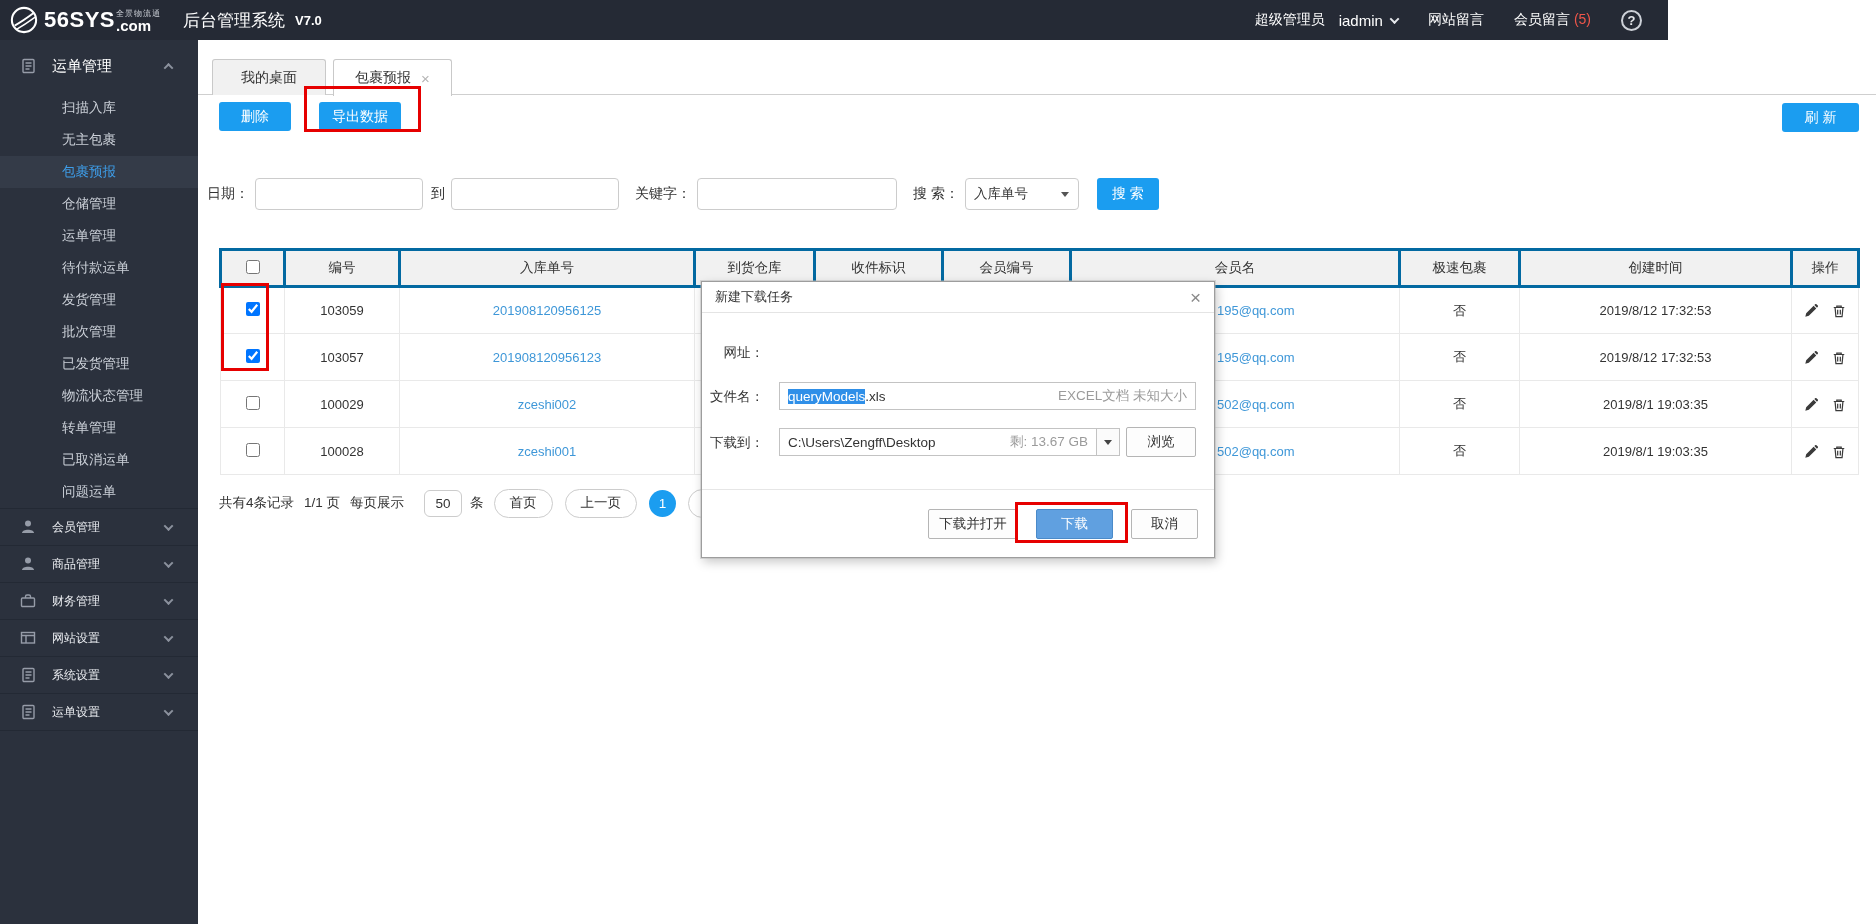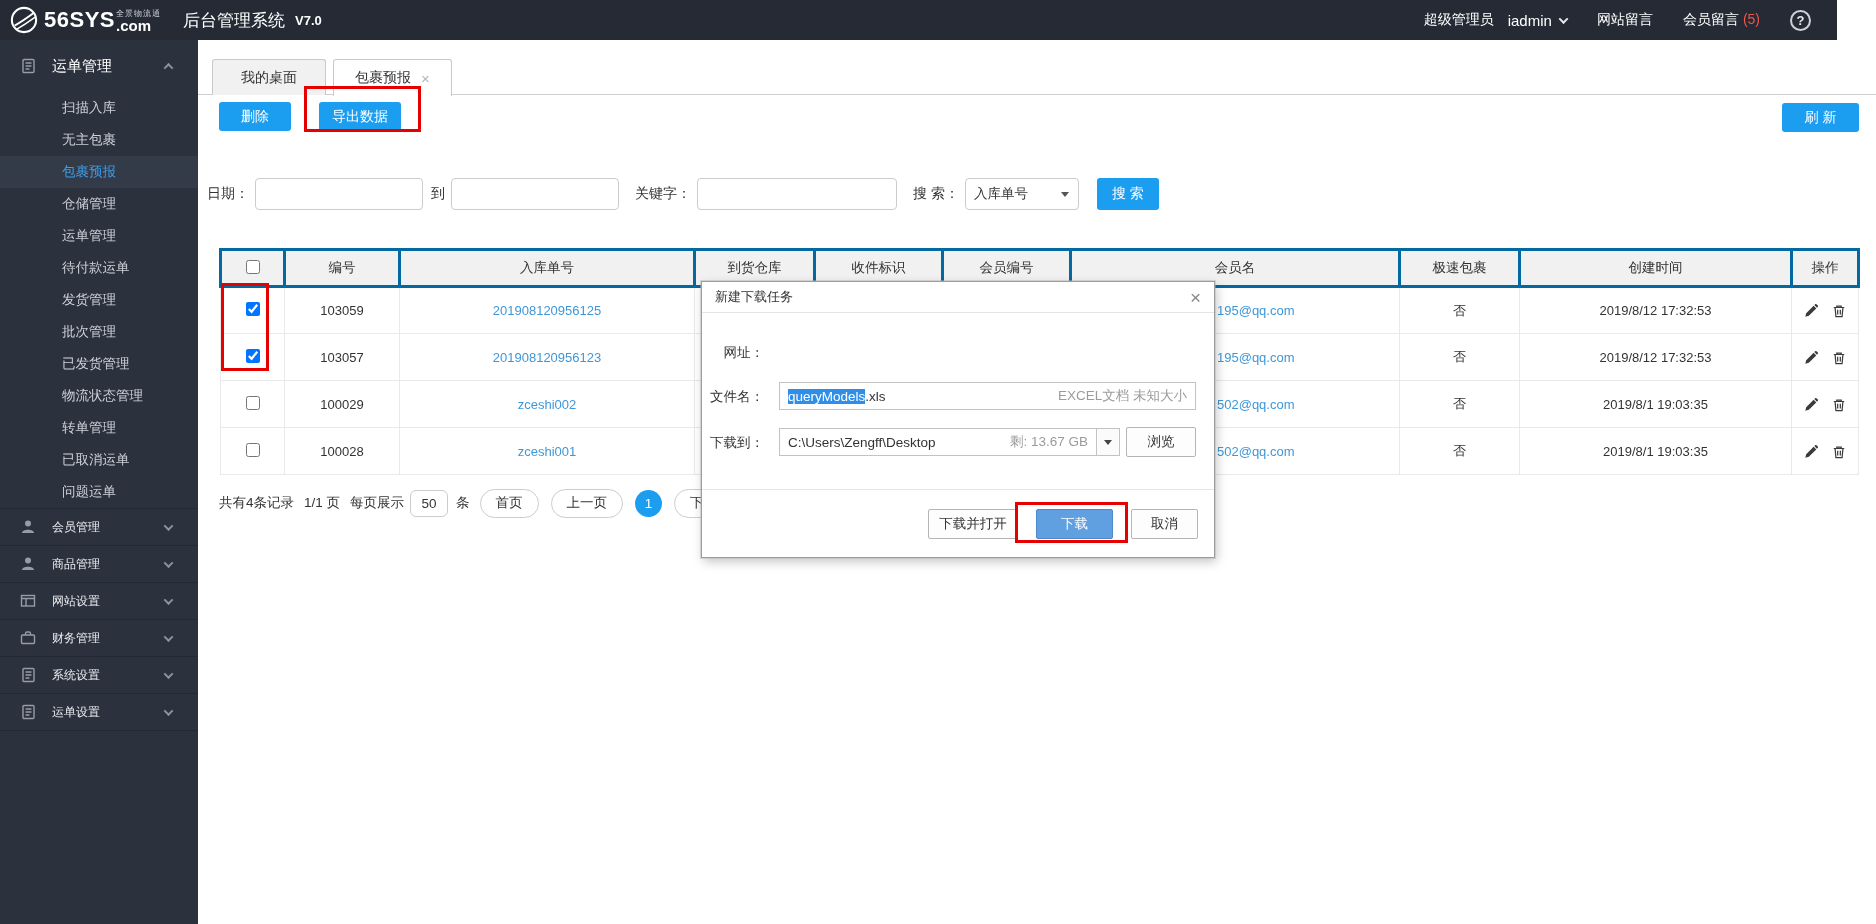--- a/index.html
+++ b/index.html
@@ -7,21 +7,21 @@
   body {
     position: relative;
     font-family: "Liberation Sans", "DejaVu Sans", sans-serif;
     background: #fff;
     color: #333;
     overflow: hidden;
     font-size: 13px;
   }
   
   .topbar {
-    position:absolute; top:0; left:0; width:1837px; height:40px;
+    position:absolute; top:0; left:0; width:1668px; height:40px;
     background:#252a35; color:#fff; display:flex; align-items:center;
   }
   .logo-wrap { display:flex; align-items:center; margin-left:10px; }
   .logo-swoosh { width:28px; height:28px; }
   .logo-text { display:flex; align-items:flex-end; margin-left:6px; }
   .logo-main { font-size:22px; font-weight:bold; letter-spacing:0.5px; }
   .logo-right { display:flex; flex-direction:column; line-height:1; margin-left:1px; }
   .logo-sub { font-size:8px; color:#cfd3da; letter-spacing:1px; }
   .logo-dot { font-size:15px; font-weight:bold; }
   .app-title { font-size:17px; margin-left:22px; }
@@ -251,32 +251,32 @@
   <div class="side-group">
     <svg class="side-icon" viewBox="0 0 18 18" fill="currentColor">
       <circle cx="9" cy="5.5" r="3"></circle>
         <path d="M3 15 c0-4.5 12-4.5 12 0 z"></path>
     </svg>
     <span class="g-label">商品管理</span>
     <i class="chev down"></i>
   </div>
   <div class="side-group">
     <svg class="side-icon" viewBox="0 0 18 18" fill="none" stroke="currentColor" stroke-width="1.4">
+      <rect x="2.5" y="6" width="13" height="8.5" rx="1"></rect>
+        <path d="M6.5 6 V4.5 a1.5 1.5 0 0 1 1.5 -1.5 h2 a1.5 1.5 0 0 1 1.5 1.5 V6"></path>
+    </svg>
+    <span class="g-label">财务管理</span>
+    <i class="chev down"></i>
+  </div>
+  <div class="side-group">
+    <svg class="side-icon" viewBox="0 0 18 18" fill="none" stroke="currentColor" stroke-width="1.4">
       <rect x="2.5" y="3.5" width="13" height="10.5"></rect>
         <path d="M2.5 6.5 h13 M7 6.5 V14"></path>
     </svg>
     <span class="g-label">网站设置</span>
-    <i class="chev down"></i>
-  </div>
-  <div class="side-group">
-    <svg class="side-icon" viewBox="0 0 18 18" fill="none" stroke="currentColor" stroke-width="1.4">
-      <rect x="2.5" y="6" width="13" height="8.5" rx="1"></rect>
-        <path d="M6.5 6 V4.5 a1.5 1.5 0 0 1 1.5 -1.5 h2 a1.5 1.5 0 0 1 1.5 1.5 V6"></path>
-    </svg>
-    <span class="g-label">财务管理</span>
     <i class="chev down"></i>
   </div>
   <div class="side-group">
     <svg class="side-icon" viewBox="0 0 18 18" fill="none" stroke="currentColor" stroke-width="1.4">
       <rect x="4" y="2.5" width="11" height="13" rx="1"></rect>
         <path d="M6.5 6h6 M6.5 9h6 M6.5 12h4"></path>
     </svg>
     <span class="g-label">系统设置</span>
     <i class="chev down"></i>
   </div>
@@ -424,21 +424,21 @@
               <path d="M2 4 h12 M5.5 4 V2.5 h5 V4 M3.5 4 l1 10.5 h7 l1-10.5 M6.5 6.5 v5.5 M9.5 6.5 v5.5"></path>
             </svg>
         </td>
       </tr>
     </tbody>
   </table>
 
   <div class="pagination">
     <span class="ptext">共有4条记录</span>
     <span class="ptext">1/1 页</span>
-    <span class="ptext" style="margin-right:6px;">每页展示</span>
+    <span class="ptext" style="margin-right:20px;">每页展示</span>
     <span class="per-page-box">50</span>
     <span class="ptext">条</span>
     <button class="pill">首页</button>
     <button class="pill">上一页</button>
     <span class="page-current">1</span>
     <button class="pill">下一页</button>
     <button class="pill">尾页</button>
   </div>
 </div>
 

